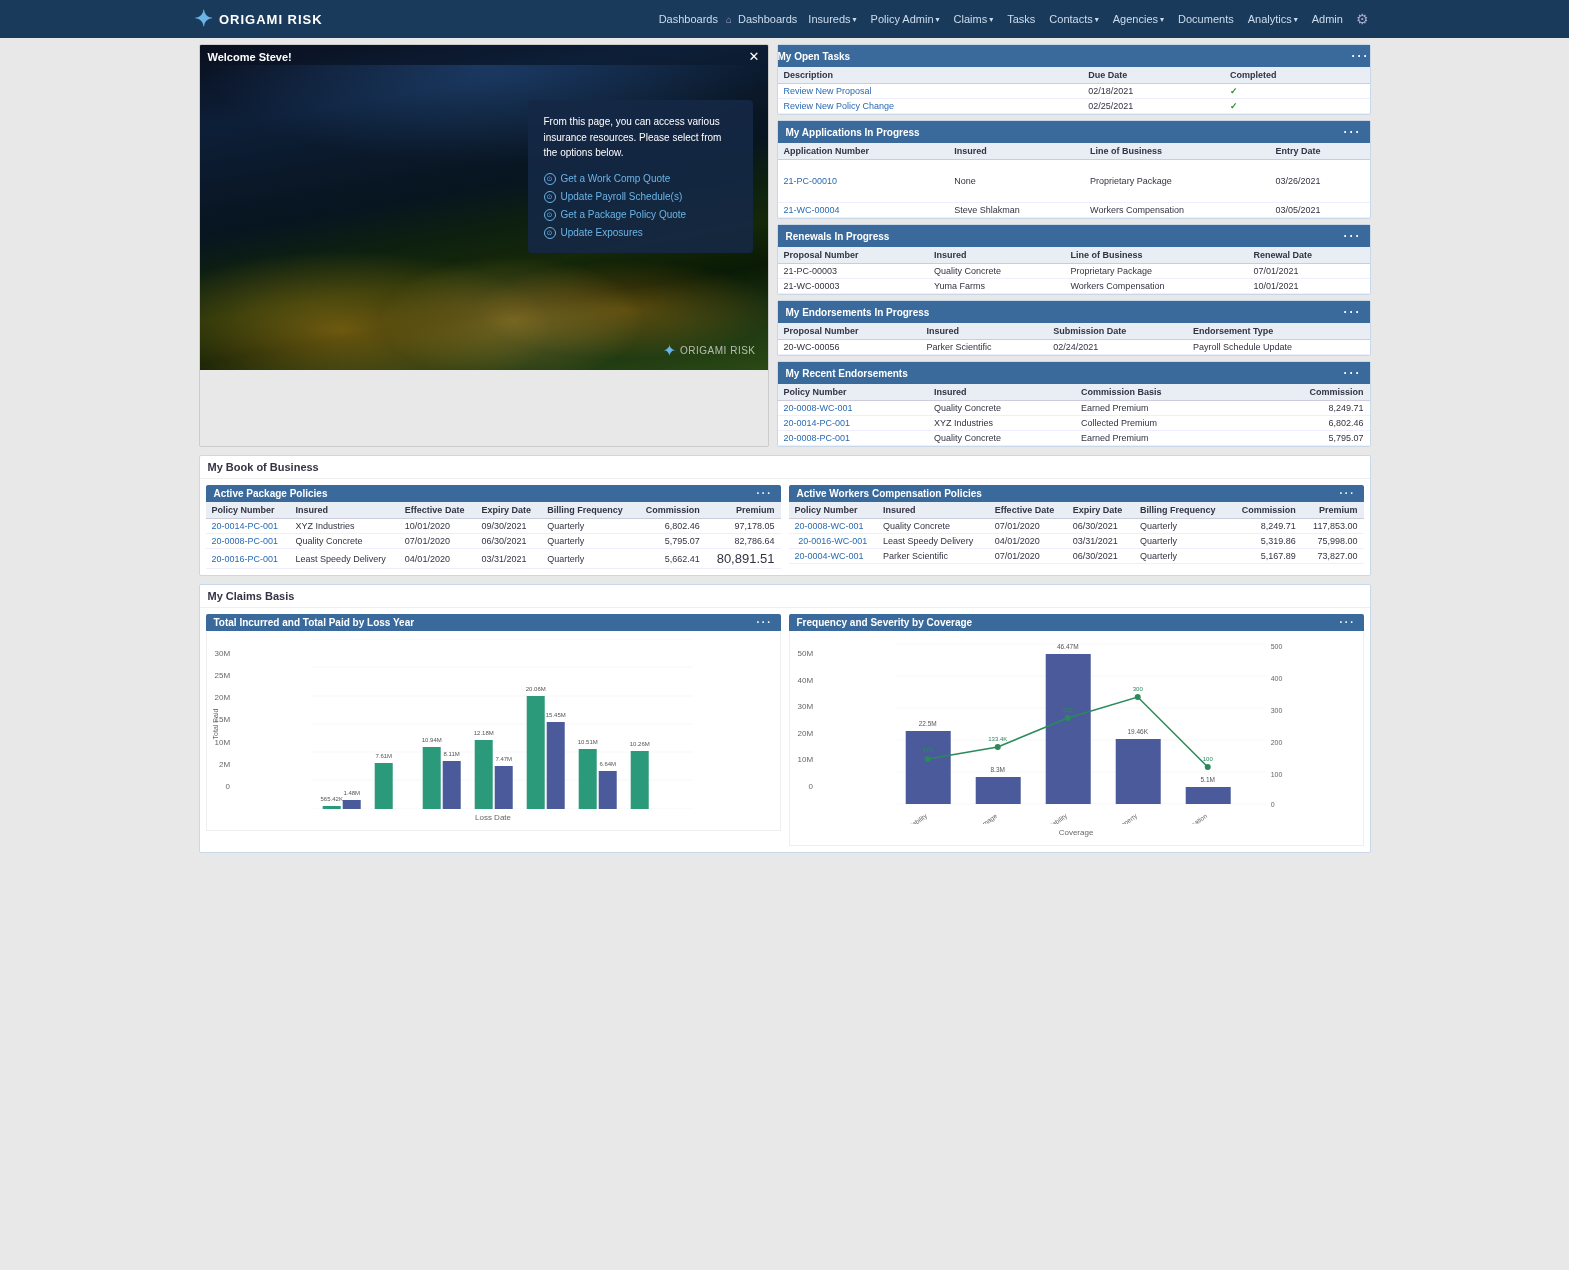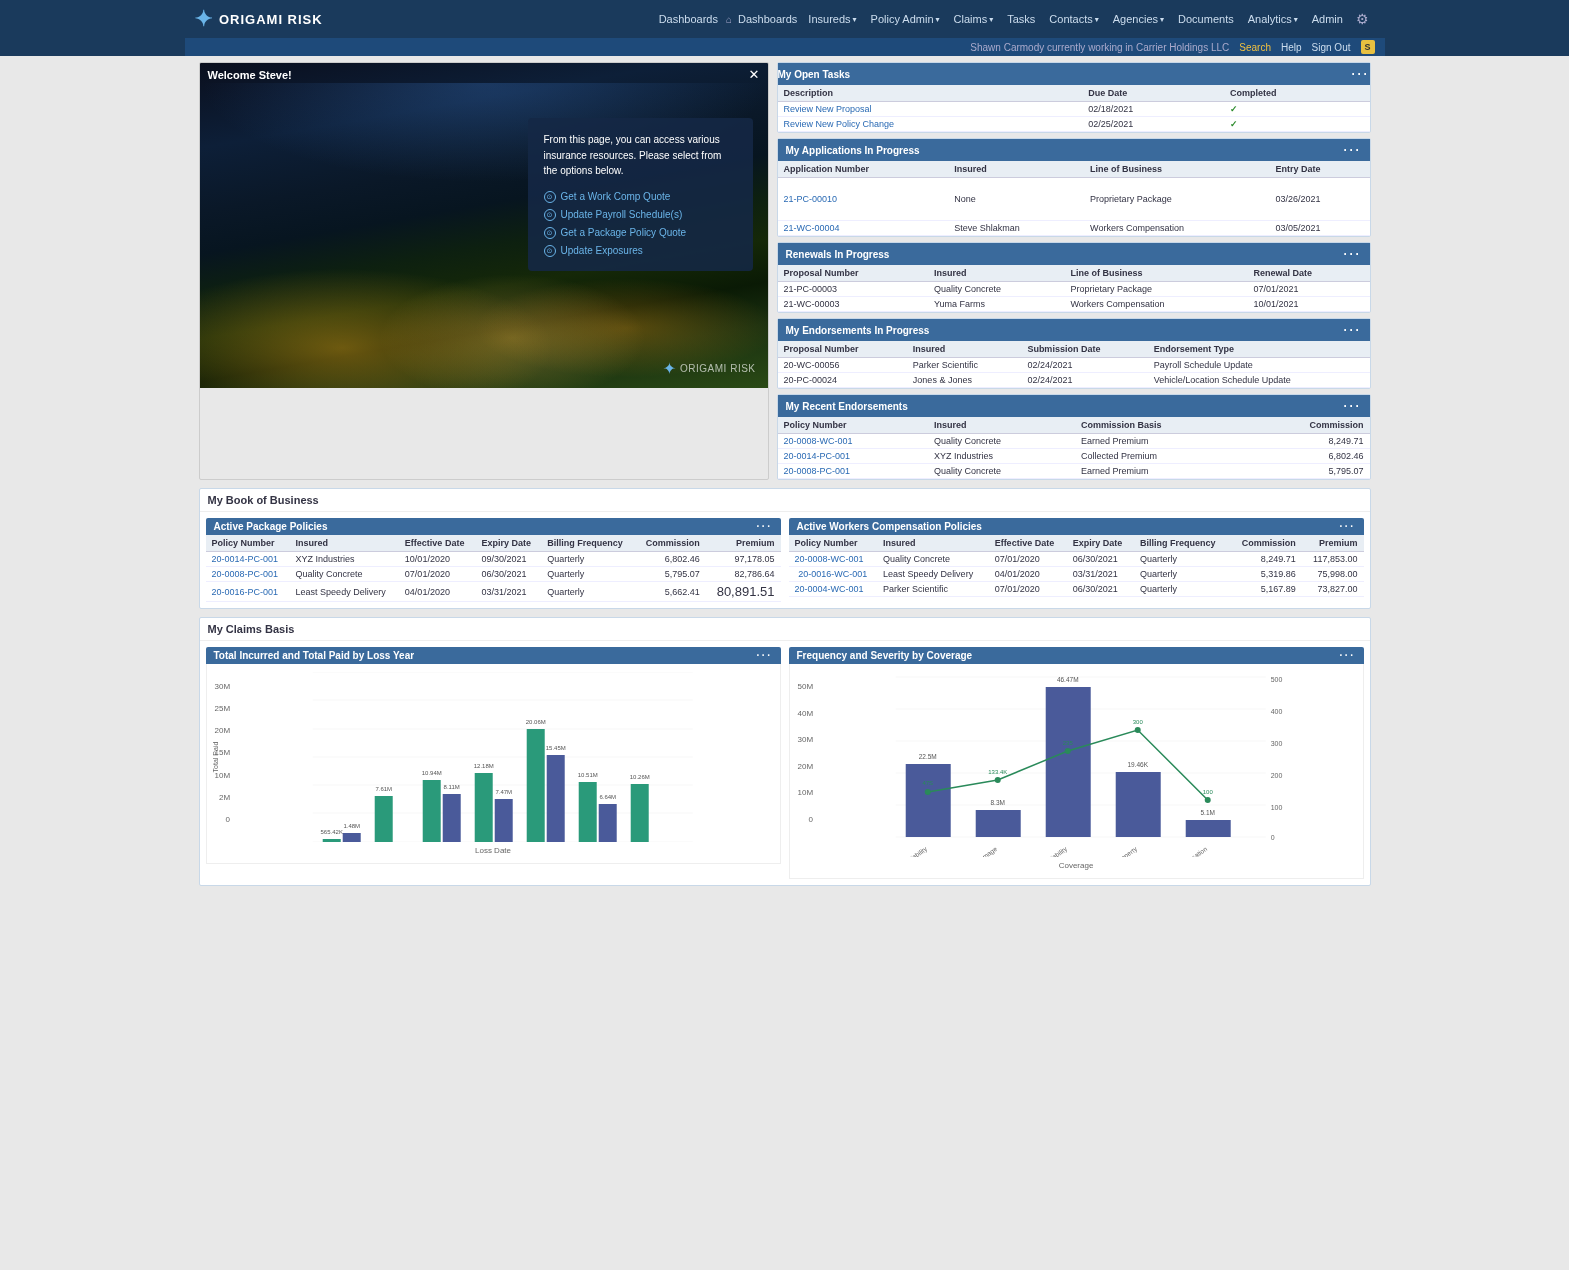--- a/index.html
+++ b/index.html
@@ -42,27 +42,20 @@
         </span>
         <span style="color:#cde; font-size:11px; padding:4px 7px; cursor:pointer;">Documents</span>
         <span style="color:#cde; font-size:11px; padding:4px 7px; cursor:pointer; display:flex; align-items:center; gap:2px;">
           <span>Analytics</span>
           <span style="font-size:8px;">▾</span>
         </span>
         <span style="color:#cde; font-size:11px; padding:4px 7px; cursor:pointer;">Admin</span>
         <span style="color:#aac; font-size:14px; padding:4px 6px; cursor:pointer;">⚙</span>
       </div>
     </div>
-    <div style="background:#1e4a7a; padding:2px 10px; display:flex; align-items:center; justify-content:flex-end; gap:10px; font-size:10px;">
-      <span style="color:#aac;">Shawn Carmody currently working in Carrier Holdings LLC</span>
-      <span style="color:#f0c040; cursor:pointer;">Search</span>
-      <span style="color:#cde; cursor:pointer;">Help</span>
-      <span style="color:#cde; cursor:pointer;">Sign Out</span>
-      <span style="background:#e8c040; color:#333; width:14px; height:14px; border-radius:2px; display:inline-flex; align-items:center; justify-content:center; font-size:9px; font-weight:bold;">S</span>
-    </div>
   </div>
 </div>
 
 <div style="max-width:1200px; margin:0 auto; padding:6px 14px 10px;">
 
   <div style="display:flex; gap:8px; margin-bottom:8px;">
 
     <div style="flex:0 0 570px; position:relative; border-radius:2px; overflow:hidden; border:1px solid #ccc;">
       <div style="width:100%; height:325px; background: linear-gradient(170deg, #0a0f1e 0%, #0d1f38 20%, #0a1828 35%, #071520 45%, #0d2010 55%, #152808 65%, #0a1a05 75%, #1a3010 85%, #2a4a15 100%); position:relative; overflow:hidden;">
 
@@ -205,26 +198,20 @@
               <th style="background:#e8eef4; color:#334; font-size:9px; padding:3px 6px; text-align:left; border-bottom:1px solid #ccd; font-weight:bold;">Submission Date</th>
               <th style="background:#e8eef4; color:#334; font-size:9px; padding:3px 6px; text-align:left; border-bottom:1px solid #ccd; font-weight:bold;">Endorsement Type</th>
             </tr>
           </thead>
           <tbody id="endorsements-body">
               <tr>
     <td style="padding:2px 6px; font-size:9px; color:#334; border-bottom:1px solid #eef;">20-WC-00056</td>
     <td style="padding:2px 6px; font-size:9px; color:#334; border-bottom:1px solid #eef;">Parker Scientific</td>
     <td style="padding:2px 6px; font-size:9px; color:#334; border-bottom:1px solid #eef;">02/24/2021</td>
     <td style="padding:2px 6px; font-size:9px; color:#334; border-bottom:1px solid #eef;">Payroll Schedule Update</td>
-  </tr>
-              <tr>
-    <td style="padding:2px 6px; font-size:9px; color:#334; border-bottom:1px solid #eef;">20-PC-00024</td>
-    <td style="padding:2px 6px; font-size:9px; color:#334; border-bottom:1px solid #eef;">Jones &amp; Jones</td>
-    <td style="padding:2px 6px; font-size:9px; color:#334; border-bottom:1px solid #eef;">02/24/2021</td>
-    <td style="padding:2px 6px; font-size:9px; color:#334; border-bottom:1px solid #eef;">Vehicle/Location Schedule Update</td>
   </tr>
             </tbody>
         </table>
       </div>
 
       <div style="background:white; border:1px solid #c8d8e8; border-radius:2px;">
         <div style="background:#3a6a9c; color:white; padding:4px 8px; font-size:10px; font-weight:bold; display:flex; justify-content:space-between; align-items:center;">
           <span>My Recent Endorsements</span>
           <span style="cursor:pointer; letter-spacing:2px; font-size:12px;">···</span>
         </div>

